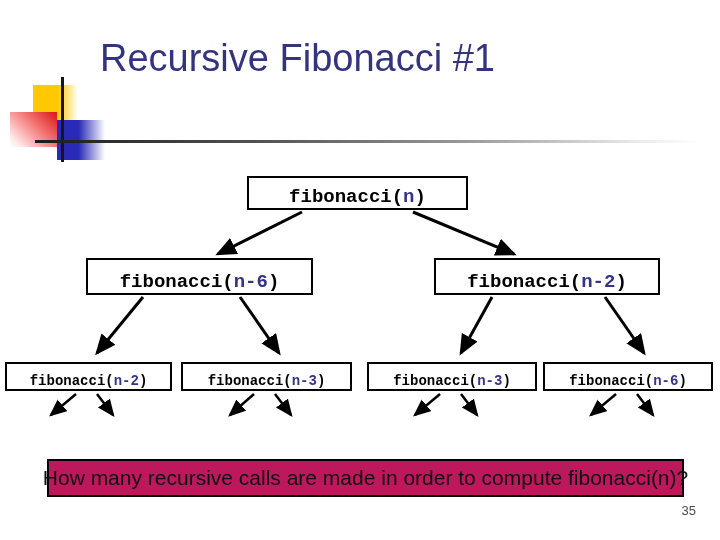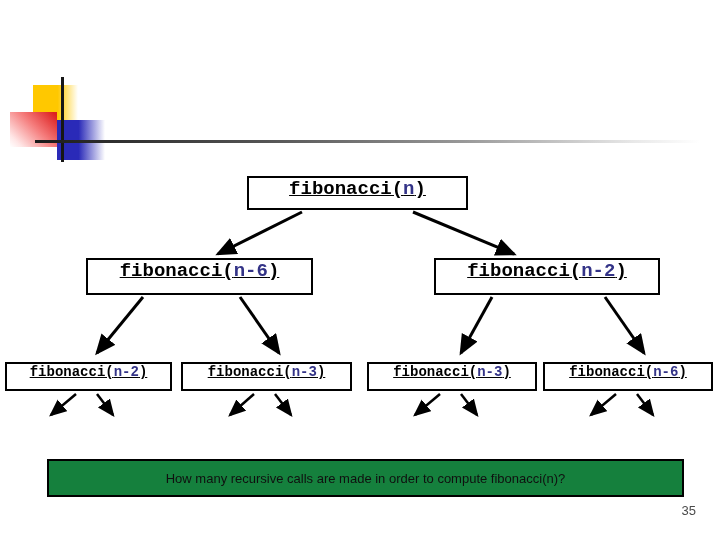--- a/index.html
+++ b/index.html
@@ -20,58 +20,59 @@
     background:linear-gradient(to right,#1b1b1b,#555 35%,#9a9a9a 65%,#e8e8e8 90%,rgba(255,255,255,0));}
   
   .title{
     position:absolute;left:100px;top:33px;width:600px;z-index:5;
     color:#34347e;font-size:38px;line-height:50px;font-weight:normal;
     letter-spacing:0px;
   }
   
   .node{
     position:absolute;box-sizing:border-box;background:#fff;
-    border:2px solid #000;display:flex;align-items:flex-start;justify-content:center;
+    border:2px solid #000;display:flex;align-items:flex-end;justify-content:center;
     font-family:"Liberation Mono","DejaVu Sans Mono",monospace;font-weight:bold;
-    color:#000;white-space:nowrap;z-index:6;text-decoration:underline;
+    color:#000;white-space:nowrap;z-index:6;
   }
   .node .arg{color:#333387;}
   .lvl1{left:247px;top:176px;width:221px;height:34px;font-size:19px;}
   .lvl2a{left:86px;top:258px;width:227px;height:37px;font-size:19px;}
   .lvl2b{left:434px;top:258px;width:226px;height:37px;font-size:19px;}
   .lvl3{top:362px;height:29px;font-size:14px;border-width:2px;}
   .lvl3a{left:5px;width:167px;}
   .lvl3b{left:181px;width:171px;}
   .lvl3c{left:367px;width:170px;}
   .lvl3d{left:543px;width:170px;}
   
   svg.edges{position:absolute;left:0;top:0;z-index:5;}
   
   .question{
     position:absolute;left:47px;top:459px;width:637px;height:38px;z-index:6;
-    box-sizing:border-box;background:#15803d;border:2px solid #000;
+    box-sizing:border-box;background:#be185d;border:2px solid #000;
     display:flex;align-items:center;justify-content:center;
-    color:#101010;font-size:13px;white-space:nowrap;
+    color:#101010;font-size:21px;white-space:nowrap;
   }
   
   .pagenum{
     position:absolute;right:24px;top:503px;z-index:6;
     color:#4a4a4a;font-size:13px;text-align:right;
   }
 </style>
 </head>
 <body>
 
 <div class="orn orn-yellow"></div>
 <div class="orn orn-blue"></div>
 <div class="orn orn-red"></div>
 <div class="orn orn-vline"></div>
 <div class="orn orn-rule"></div>
 
 <div class="title">
+  <div>Recursive Fibonacci #1</div>
 </div>
 
 <svg class="edges" width="720" height="540" viewBox="0 0 720 540">
   <defs>
     <marker id="ah" markerWidth="8" markerHeight="8" refX="6" refY="3" orient="auto" markerUnits="strokeWidth">
       <path d="M0,0 L7,3 L0,6 Z" fill="#000"></path>
     </marker>
   </defs>
   <g stroke="#000" stroke-width="3" fill="none">
     <line x1="302" y1="212" x2="218" y2="254" marker-end="url(#ah)"></line>

